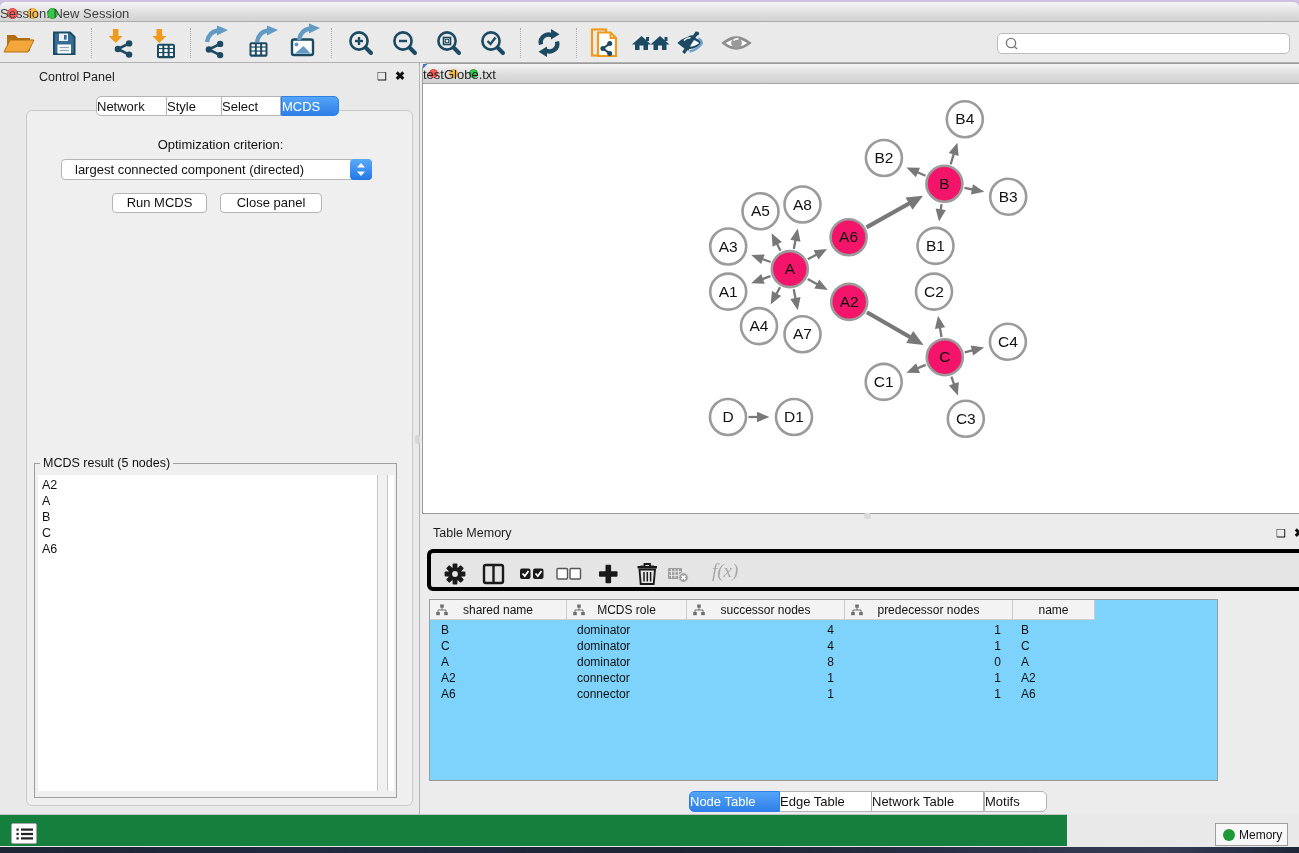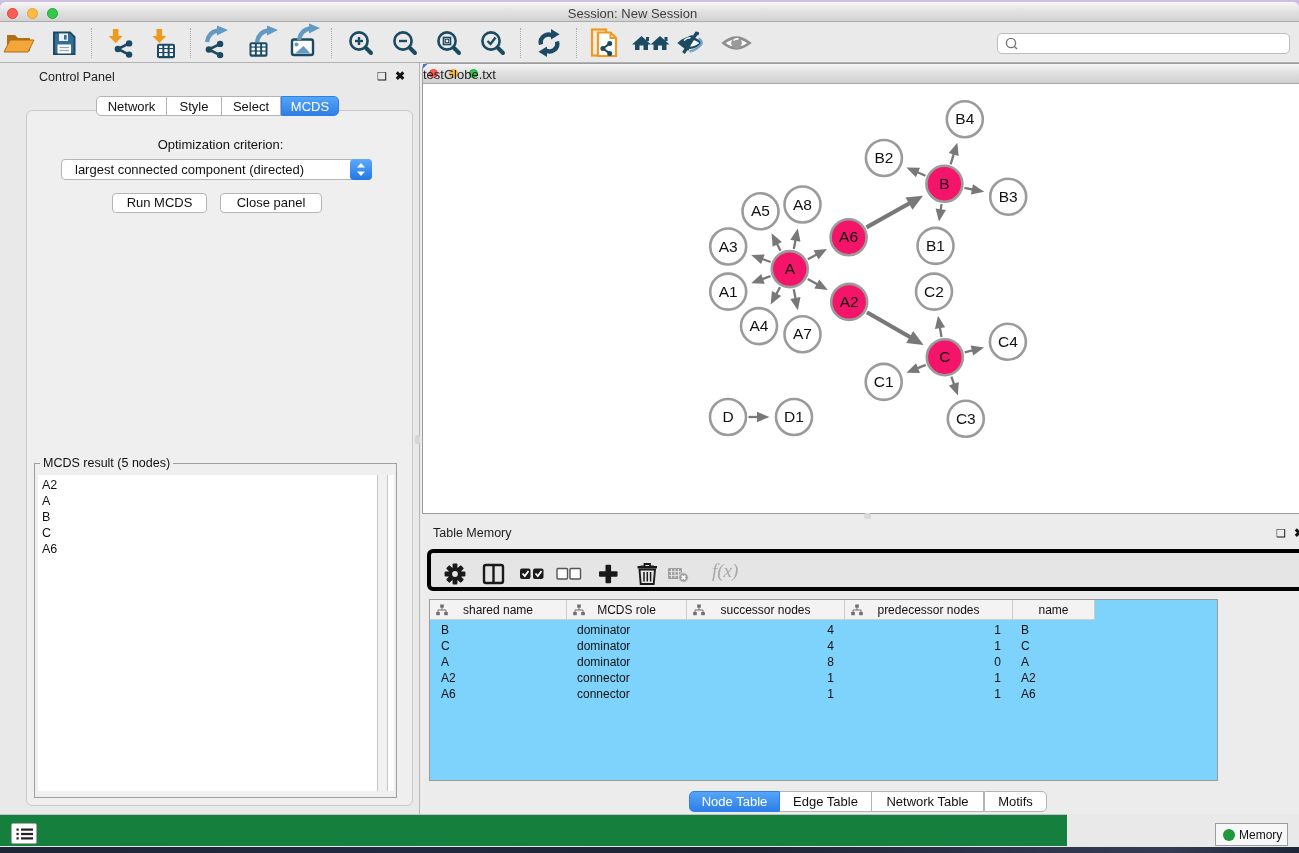--- a/index.html
+++ b/index.html
@@ -3,30 +3,30 @@
 <style>
 *{margin:0;padding:0;box-sizing:border-box}
 html,body{width:1299px;height:853px;overflow:hidden;font-family:"Liberation Sans",sans-serif;background:linear-gradient(90deg,#1e2535 0%,#202940 30%,#1c2332 55%,#2a3148 75%,#343b52 90%,#1e2639 100%)}
 #desktop-top{position:absolute;left:0;top:0;width:1299px;height:10px;background:#cfc0e2}
 #appwin{position:absolute;left:0;top:2px;width:1299px;height:845px;background:#e9e9e9;border-radius:6px 6px 0 0}
 #titlebar{position:absolute;left:0;top:0;width:1299px;height:20px;background:linear-gradient(#f6f6f6,#dedede 60%,#d2d2d2);border-bottom:1px solid #acacac;border-radius:6px 6px 0 0}
 .tl{position:absolute;width:11px;height:11px;border-radius:50%;top:5.5px}
 #titlebar .t1{left:6.5px;background:#fc5d57;border:1px solid #e0443c}
 #titlebar .t2{left:26.5px;background:#fdbc40;border:1px solid #dfa33a}
 #titlebar .t3{left:46.5px;background:#34c84a;border:1px solid #27a834}
-#titletext{position:absolute;left:0;top:4px;width:1265px;text-align:center;font-size:13px;color:#3e3e3e}
+#titletext{position:absolute;left:0;top:4px;width:1265px;text-align:left;font-size:13px;color:#3e3e3e}
 #toolbar{position:absolute;left:0;top:21px;width:1299px;height:40px;background:#eaeaea;border-bottom:1px solid #b2b2b2}
 .sep{position:absolute;top:5px;height:30px;width:0;border-left:1px dotted #a8a8a8}
 #searchbox{position:absolute;left:997px;top:10px;width:293px;height:21px;background:#fff;border:1px solid #bdbdbd;border-radius:5px}
 #content{position:absolute;left:17px;top:61px;width:1299px;height:751px;background:#ececec}
 #leftpanel{position:absolute;left:0;top:0;width:403px;height:751px;background:#e9e9e9;border-right:1px solid #b6b6b6}
 #cp-title{position:absolute;left:22px;top:7px;font-size:12.5px;color:#1d1d1d}
 .wbtn{position:absolute;font-size:12px;color:#111}
 #tabs{position:absolute;left:79px;top:33px;height:20px}
-.tab{position:absolute;top:0;height:20px;background:#fff;border:1px solid #b3b3b3;font-size:13px;color:#111;text-align:center;line-height:19px}
+.tab{position:absolute;top:0;height:20px;background:#fff;border:1px solid #b3b3b3;font-size:13px;color:#111;line-height:19px}
 .tab.sel{background:linear-gradient(#55a5f8,#2e7fe8);color:#fff;border-color:#2e7fe8}
 #panelbox{position:absolute;left:9px;top:47px;width:387px;height:696px;background:#efefef;border:1px solid #c9c9c9;border-radius:6px}
 #optlabel{position:absolute;left:0;top:26px;width:387px;text-align:center;font-size:13px;color:#111}
 #dropdown{position:absolute;left:34px;top:48px;width:311px;height:21px;background:#fff;border:1px solid #b5b5b5;border-radius:4px}
 #dropdown .txt{position:absolute;left:13px;top:2px;font-size:13px;color:#111}
 #dropdown .step{position:absolute;right:-1px;top:-1px;width:22px;height:21px;border-radius:4px;background:linear-gradient(#5babf9,#2277e4)}
 .btn{position:absolute;height:20px;background:#fff;border:1px solid #b5b5b5;border-radius:4px;font-size:13px;color:#111;text-align:center;line-height:18px}
 #fieldset{position:absolute;left:7px;top:352px;width:363px;height:335px;border:1px solid #9f9f9f}
 #fieldset .legend{position:absolute;left:5px;top:-8px;background:#efefef;padding:0 3px;font-size:12.5px;color:#111}
 #mcdslist{position:absolute;left:3px;top:11px;width:356px;height:316px;background:#fff}

